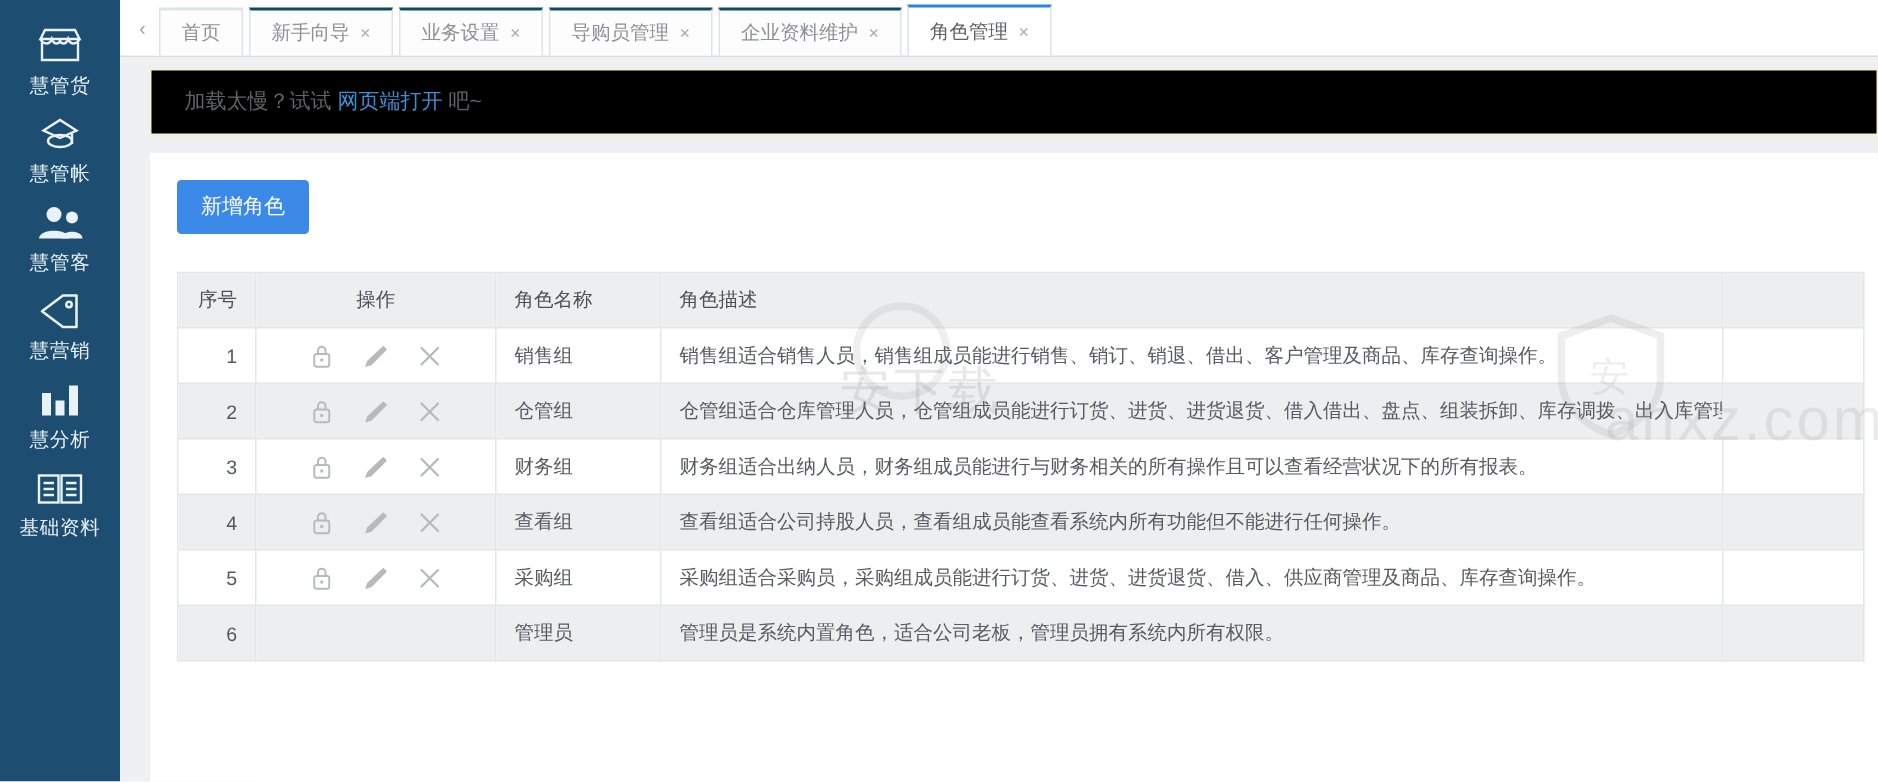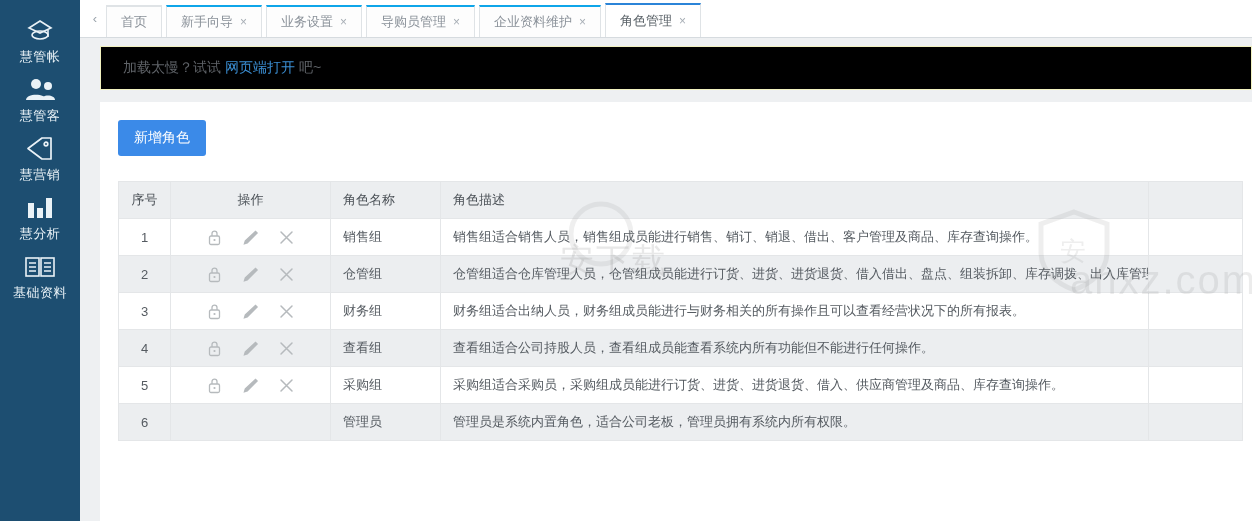--- a/index.html
+++ b/index.html
@@ -69,21 +69,21 @@
   }
   .tab {
     position: relative;
     height: 32px;
     display: flex; align-items: center;
     padding: 0 14px;
     margin-right: 4px;
     background: #fdfdfd;
     border: 1px solid #dfe3e6;
     border-bottom: none;
-    border-top: 2px solid #0ea5e9;
+    border-top: 2px solid #0c4a6e;
     font-size: 13px;
     color: #8a9199;
     white-space: nowrap;
     cursor: pointer;
   }
   .tab.home { border-top: 2px solid #dfe3e6; }
   .tab.active {
     border-top: 2px solid #2b84d8;
     color: #5a6268;
     background: #ffffff;
@@ -155,21 +155,21 @@
     overflow: hidden;
     white-space: nowrap;
     text-overflow: clip;
   }
   table.roles th {
     background: #eceef0;
     font-weight: normal;
     color: #4a5056;
     text-align: left;
   }
-  table.roles th.c-idx, table.roles td.c-idx { width: 52px; text-align: center; margin-left: 17px; }
+  table.roles th.c-idx, table.roles td.c-idx { width: 52px; text-align: right; margin-left: 17px; }
   table.roles th.c-ops, table.roles td.c-ops { width: 160px; text-align: center; }
   table.roles th.c-name, table.roles td.c-name { width: 110px; }
   table.roles th.c-desc, table.roles td.c-desc { width: 708px; }
   table.roles th.c-extra, table.roles td.c-extra { width: 94px; }
   table.roles tbody tr.odd td { background: #ffffff; }
   table.roles tbody tr.even td { background: #eceef0; }
 
   .ops { display: flex; align-items: center; justify-content: center; gap: 18px; }
   .op-icon { width: 18px; height: 18px; cursor: pointer; display: inline-flex; align-items: center; justify-content: center; color: #b6babd; }
   .op-icon svg { display: block; }
@@ -190,20 +190,30 @@
   .wm-shield { left: 1035px; top: 208px; opacity: 0.14; }
   .wm-circle { left: 565px; top: 198px; opacity: 0.13; }
 </style>
 </head>
 <body>
 
 <div id="app">
 
   <div class="sidebar">
 
+    <div class="nav-item">
+      <span class="nav-icon">
+        <svg width="30" height="26" viewBox="0 0 30 26" fill="none" stroke="#eaf2f7" stroke-width="1.6">
+          <path d="M2 8 L5 2 L25 2 L28 8 Z"></path>
+          <path d="M3 8 L3 22 L27 22 L27 8"></path>
+          <path d="M2 8 C4 12 8 12 9.5 8 C11 12 15 12 15 8 C15 12 19 12 20.5 8 C22 12 26 12 28 8"></path>
+        </svg>
+      </span>
+      <span class="nav-label">慧管货</span>
+    </div>
 
     <div class="nav-item">
       <span class="nav-icon">
         <svg width="30" height="26" viewBox="0 0 30 26" fill="none" stroke="#eaf2f7" stroke-width="1.6">
           <path d="M4 10 L15 3 L26 10 L15 15 Z"></path>
           <ellipse cx="15" cy="17" rx="8" ry="4"></ellipse>
           <path d="M23 12 L23 19"></path>
         </svg>
       </span>
       <span class="nav-label">慧管帐</span>

